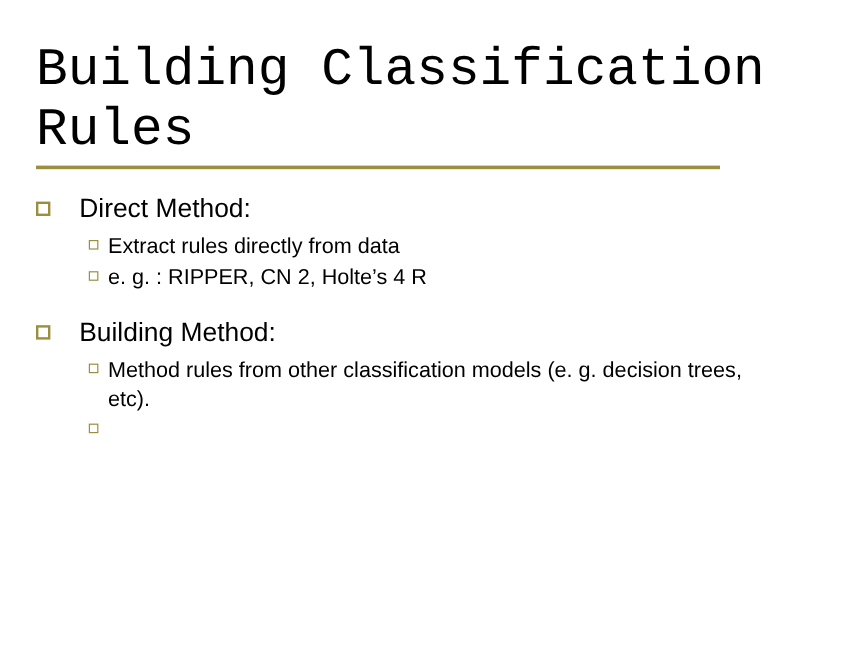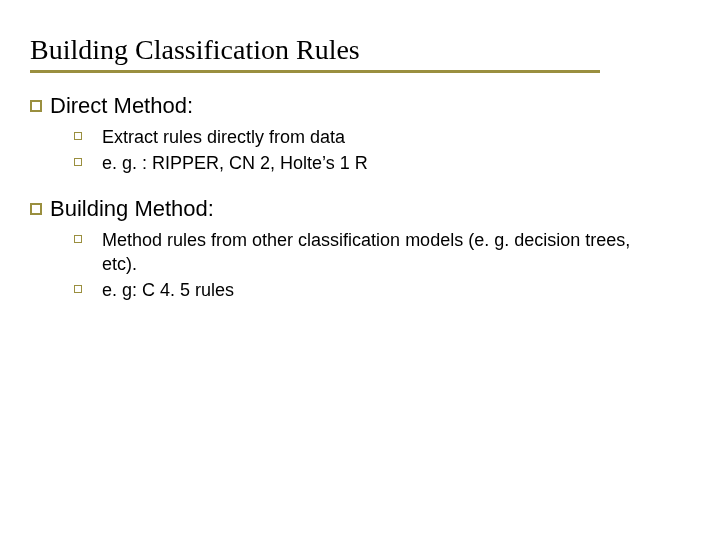--- a/index.html
+++ b/index.html
@@ -9,62 +9,62 @@
     height: 540px;
     background: #fff;
     font-family: Verdana, Geneva, sans-serif;
     color: #000;
   }
   .slide {
     box-sizing: border-box;
     padding: 34px 30px 30px 30px;
   }
   .title {
-    font-family: Liberation Serif, serif;
-    font-size: 28px;
+    font-family: Liberation Mono, monospace;
+    font-size: 44px;
     font-weight: 400;
     margin: 0 0 4px 0;
   }
   .title-underline {
     height: 3px;
     background: #9a8f3f;
     width: 570px;
     margin-bottom: 20px;
   }
   .top-list {
     margin: 0;
     padding: 0;
     list-style: none;
   }
   .top-item {
     margin: 0 0 20px 0;
   }
   .top-line {
     display: flex;
     align-items: center;
-    gap: 8px;
+    gap: 24px;
     font-size: 22px;
     margin-bottom: 6px;
   }
   .top-bullet {
     width: 12px;
     height: 12px;
     border: 2px solid #9a8f3f;
     box-sizing: border-box;
     flex: 0 0 auto;
   }
   .sub-list {
     margin: 0 0 0 44px;
     padding: 0;
     list-style: none;
   }
   .sub-item {
     display: flex;
     align-items: flex-start;
-    gap: 20px;
+    gap: 8px;
     font-size: 18px;
     line-height: 1.35;
     margin: 2px 0;
   }
   .sub-bullet {
     width: 8px;
     height: 8px;
     border: 1.5px solid #9a8f3f;
     box-sizing: border-box;
     flex: 0 0 auto;
@@ -88,36 +88,35 @@
         <span class="top-bullet"></span>
         <span>Direct Method:</span>
       </div>
       <ul class="sub-list">
         <li class="sub-item">
           <span class="sub-bullet"></span>
           <span class="sub-text">Extract rules directly from data</span>
         </li>
         <li class="sub-item">
           <span class="sub-bullet"></span>
-          <span class="sub-text">e. g. : RIPPER, CN 2, Holte’s 1 R</span>
+          <span class="sub-text">e. g. : RIPPER, CN 2, Holte’s 4 R</span>
         </li>
       </ul>
     </li>
 
     <li class="top-item">
       <div class="top-line">
         <span class="top-bullet"></span>
         <span>Building Method:</span>
       </div>
       <ul class="sub-list">
         <li class="sub-item">
           <span class="sub-bullet"></span>
           <span class="sub-text">Method rules from other classification models (e. g. decision trees, etc).</span>
         </li>
         <li class="sub-item">
           <span class="sub-bullet"></span>
-          <span class="sub-text">e. g: C 4. 5 rules</span>
         </li>
       </ul>
     </li>
 
   </ul>
 </div>
 
 </body></html>

